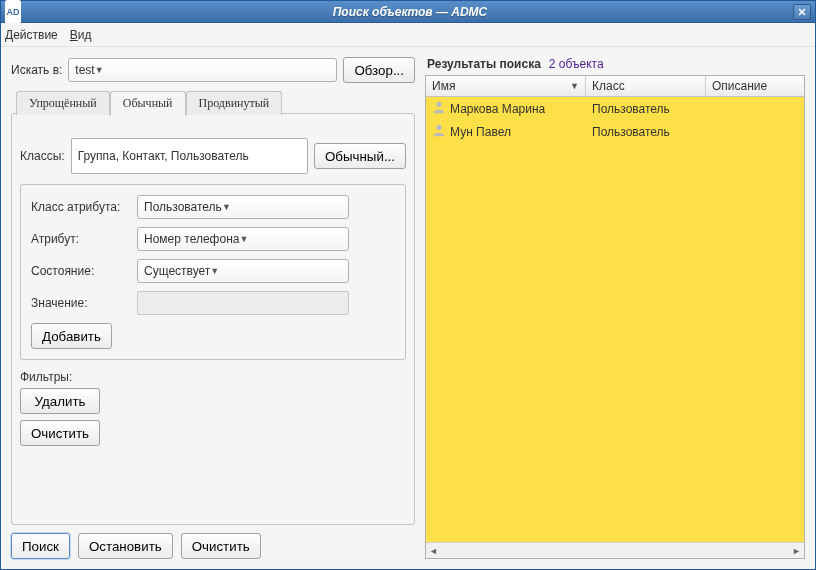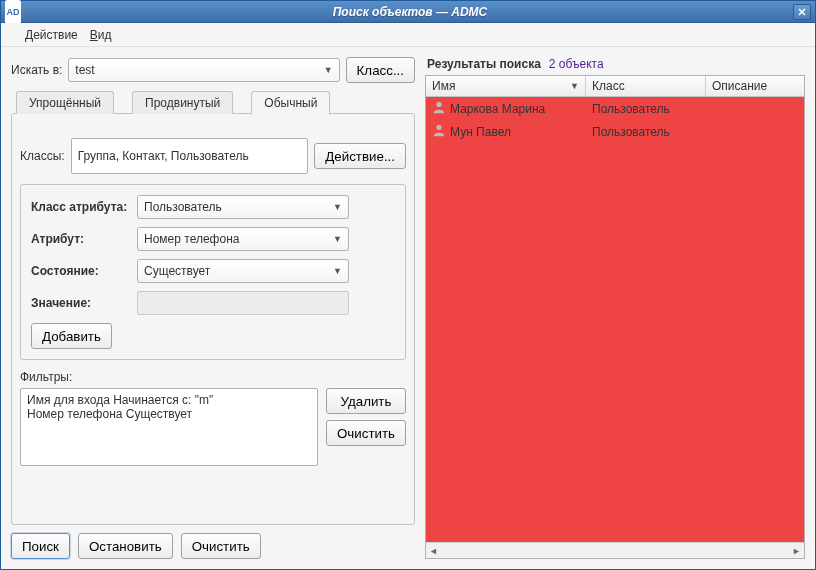--- a/index.html
+++ b/index.html
@@ -2,52 +2,52 @@
 <html><head>
 <meta charset="utf-8">
 <style>
 * { box-sizing: border-box; margin: 0; padding: 0; }
 body { font-family: "Segoe UI", Tahoma, sans-serif; font-size: 12px; color: #333; background: #fff; }
 .window { width: 816px; height: 570px; border: 1px solid #1e5a9c; background: #f5f5f5; display: flex; flex-direction: column; position: relative; }
 .titlebar { height: 22px; background: linear-gradient(#5a8fc9, #3b6fa9); display: flex; align-items: center; padding: 0 4px; color: #fff; font-weight: bold; border-bottom: 1px solid #2e5a8e; }
 .titlebar .app-icon { width: 16px; height: 24px; background: #fff; color: #3b6fa9; font-size: 9px; font-weight: bold; display: flex; align-items: center; justify-content: center; border-radius: 2px; margin-right: 6px; }
 .titlebar .title { flex: 1; text-align: center; font-size: 12px; text-shadow: 0 1px 1px rgba(0,0,0,.3); font-style: italic; }
 .titlebar .close-btn { width: 18px; height: 16px; background: linear-gradient(#6b9ed4, #4a7db5); border: 1px solid #2e5a8e; border-radius: 2px; display: flex; align-items: center; justify-content: center; color: #fff; font-size: 11px; cursor: pointer; }
-.menubar { height: 24px; background: #f5f5f5; display: flex; align-items: center; padding: 0 24px; gap: 12px; border-bottom: 1px solid #e0e0e0; }
+.menubar { height: 24px; background: #f5f5f5; display: flex; align-items: center; padding: 0 4px; gap: 12px; border-bottom: 1px solid #e0e0e0; }
 .menubar .menu-item { cursor: pointer; }
 .menubar .menu-item::first-letter { text-decoration: underline; }
 .content { flex: 1; display: flex; padding: 10px; gap: 10px; overflow: hidden; }
 .left-panel { width: 404px; display: flex; flex-direction: column; gap: 8px; }
 .search-in-row { display: flex; align-items: center; gap: 6px; }
 .label { white-space: nowrap; }
-.combo { flex: 1; height: 24px; border: 1px solid #b0b0b0; background: linear-gradient(#fff,#f5f5f5); border-radius: 3px; display: flex; align-items: center; padding: 0 6px; justify-content: space-between; cursor: pointer; }
+.combo { flex: 1; height: 24px; border: 1px solid #b0b0b0; background: linear-gradient(#fff,#f5f5f5); border-radius: 3px; display: flex; align-items: center; padding: 0 6px; cursor: pointer; }
 .combo-small { width: 212px; flex: none; }
 .chevron { font-size: 9px; color: #555; }
 .btn { height: 26px; padding: 0 10px; border: 1px solid #a0a0a0; background: linear-gradient(#fdfdfd,#ececec); border-radius: 3px; cursor: pointer; display: inline-flex; align-items: center; justify-content: center; }
 .btn-primary { border: 1px solid #5a8fc9; box-shadow: 0 0 0 1px rgba(90,143,201,.3); }
 .tab-container { border: 1px solid #c3c3c3; border-radius: 3px; background: #f5f5f5; padding: 8px; display: flex; flex-direction: column; gap: 10px; position: relative; flex: 1; }
 .tabs { display: flex; position: absolute; top: -23px; left: 4px; }
-.tab { padding: 4px 12px; border: 1px solid #c3c3c3; border-bottom: none; background: #ececec; border-radius: 3px 3px 0 0; margin-right: 18px; cursor: pointer; }
+.tab { padding: 4px 12px; border: 1px solid #c3c3c3; border-bottom: none; background: #ececec; border-radius: 3px 3px 0 0; margin-right: 0; cursor: pointer; font-family: Liberation Serif, serif; }
 .tab.active { background: #f5f5f5; border-bottom: 1px solid #f5f5f5; margin-bottom: -1px; position: relative; z-index: 2; }
 .tab-body { margin-top: 16px; display: flex; flex-direction: column; gap: 10px; }
 .classes-row { display: flex; align-items: center; gap: 6px; }
 .text-input { flex: 1; height: 36px; border: 1px solid #b0b0b0; background: #fff; border-radius: 2px; padding: 0 6px; display: flex; align-items: center; }
 .attr-group { border: 1px solid #c3c3c3; border-radius: 3px; padding: 10px; display: flex; flex-direction: column; gap: 8px; }
 .attr-row { display: flex; align-items: center; gap: 6px; }
-.attr-row .label { width: 100px; font-weight: bold; }
+.attr-row .label { width: 100px; }
 .readonly-input { width: 212px; height: 24px; border: 1px solid #c8c8c8; background: #ececec; border-radius: 2px; }
 .filters-box { border: 1px solid #b0b0b0; background: #fff; border-radius: 2px; flex: 1; height: 78px; padding: 4px 6px; white-space: pre-line; overflow: auto; }
 .filters-row { display: flex; gap: 8px; }
 .filters-btns { display: flex; flex-direction: column; gap: 6px; }
 .bottom-btns { display: flex; gap: 8px; }
 .right-panel { flex: 1; display: flex; flex-direction: column; }
 .results-header { display: flex; align-items: center; gap: 8px; padding: 0 0 4px 2px; }
 .results-header .heading { font-weight: bold; }
 .results-header .count { color: #4c1d95; }
-.table-wrapper { flex: 1; border: 1px solid #b0b0b0; background: #ef4444; display: flex; flex-direction: column; overflow: hidden; }
+.table-wrapper { flex: 1; border: 1px solid #b0b0b0; background: #fde047; display: flex; flex-direction: column; overflow: hidden; }
 .thead { display: flex; background: linear-gradient(#fdfdfd,#ececec); border-bottom: 1px solid #c3c3c3; }
 .th { padding: 3px 6px; border-right: 1px solid #d0d0d0; display: flex; align-items: center; justify-content: space-between; cursor: pointer; }
 .th:last-child { border-right: none; }
 .col-name { width: 160px; }
 .col-class { width: 120px; }
 .col-desc { flex: 1; }
 .tbody { flex: 1; overflow: auto; }
 .trow { display: flex; padding: 1px 0; }
 .td { padding: 2px 6px; display: flex; align-items: center; gap: 4px; }
 .user-icon { width: 14px; height: 14px; color: #888; }
@@ -74,39 +74,39 @@
 
   <div class="content">
     <div class="left-panel">
 
       <div class="search-in-row">
         <span class="label">Искать в:</span>
         <div class="combo">
           <span>test</span>
           <span class="chevron">▼</span>
         </div>
-        <button class="btn">Класс...</button>
+        <button class="btn">Обзор...</button>
       </div>
 
       <div style="height:14px"></div>
 
       <div class="tab-container">
         <div class="tabs">
           <div class="tab">Упрощённый</div>
+          <div class="tab active">Обычный</div>
           <div class="tab">Продвинутый</div>
-          <div class="tab active">Обычный</div>
         </div>
 
         <div class="tab-body">
           <div class="classes-row">
             <span class="label">Классы:</span>
             <div class="text-input">
               <span>Группа, Контакт, Пользователь</span>
             </div>
-            <button class="btn">Действие...</button>
+            <button class="btn">Обычный...</button>
           </div>
 
           <div class="attr-group">
             <div class="attr-row">
               <span class="label">Класс атрибута:</span>
               <div class="combo combo-small">
                 <span>Пользователь</span>
                 <span class="chevron">▼</span>
               </div>
             </div>
@@ -129,22 +129,20 @@
               <div class="readonly-input"></div>
             </div>
             <div>
               <button class="btn">Добавить</button>
             </div>
           </div>
 
           <div>
             <div class="label" style="margin-bottom:4px">Фильтры:</div>
             <div class="filters-row">
-              <div class="filters-box">Имя для входа Начинается с: "m"
-Номер телефона Существует</div>
               <div class="filters-btns">
                 <button class="btn">Удалить</button>
                 <button class="btn">Очистить</button>
               </div>
             </div>
           </div>
         </div>
       </div>
 
       <div class="bottom-btns">

